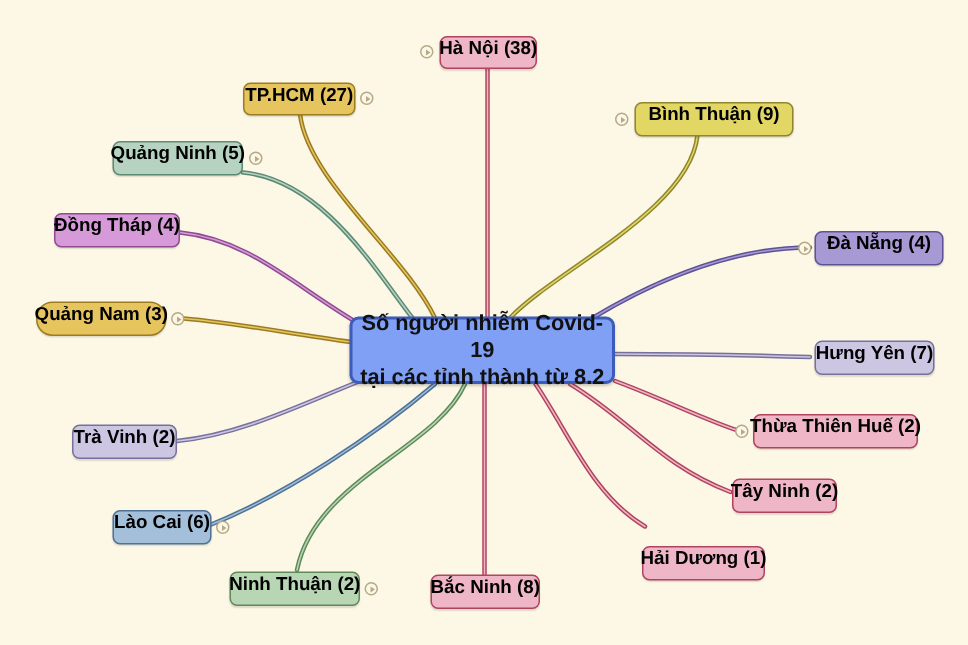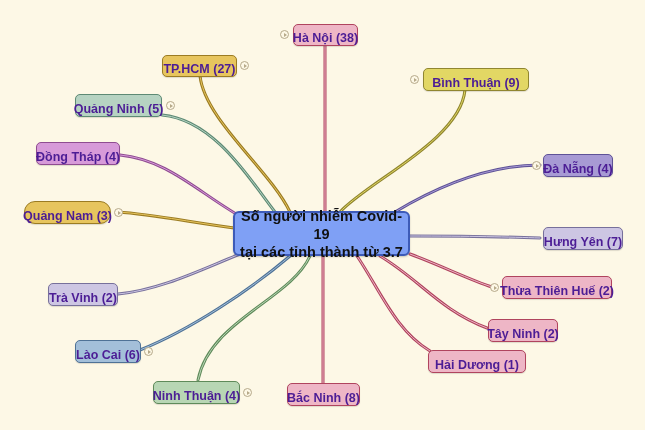--- a/index.html
+++ b/index.html
@@ -10,23 +10,23 @@
       position: relative;
     }
     #canvas { position: absolute; left: 0; top: 0; width: 645px; height: 430px; }
     .node {
       position: absolute;
       box-sizing: border-box;
       border: 1.5px solid;
       border-radius: 5px;
       font-weight: bold;
       font-size: 12.5px;
-      color: #4c1d95;
+      color: #000000;
       white-space: nowrap;
-      display: flex; align-items: flex-end; justify-content: center;
+      display: flex; align-items: flex-start; justify-content: center;
       box-shadow: 0 1px 1px rgba(0,0,0,0.12);
       cursor: pointer;
     }
     .central {
       position: absolute;
       left: 233px; top: 211px; width: 177px; height: 45px;
       box-sizing: border-box;
       background: #7fa0f5;
       border: 2px solid #3d5bb8;
       border-radius: 6px;
@@ -101,21 +101,21 @@
     <path d="M310 256 C290 300, 210 320, 198 380" stroke="#5f8a5a" stroke-width="3"></path>
     <path d="M310 256 C290 300, 210 320, 198 380" stroke="#b8d6b4" stroke-width="1"></path>
 
     <path d="M323 256 L323 383" stroke="#b0445e" stroke-width="3"></path>
     <path d="M323 256 L323 383" stroke="#eeb6c6" stroke-width="1"></path>
   </g>
 </svg>
 
 <div class="central">
   <span>Số người nhiễm Covid-19</span>
-  <span>tại các tỉnh thành từ 3.7</span>
+  <span>tại các tỉnh thành từ 8.2</span>
 </div>
 
 <div class="node" style="left:293px;top:24px;width:65px;height:22px;background:#eeb6c6;border-color:#b0445e;">
   <span>Hà Nội (38)</span>
 </div>
 <span class="toggle" style="left:280px;top:30px;"></span>
 
 <div class="node" style="left:162px;top:55px;width:75px;height:22px;background:#e7c55e;border-color:#9b7c23;">
   <span>TP.HCM (27)</span>
 </div>
@@ -128,21 +128,21 @@
 
 <div class="node" style="left:75px;top:94px;width:87px;height:23px;background:#b6d3c2;border-color:#5d8a74;">
   <span>Quảng Ninh (5)</span>
 </div>
 <span class="toggle" style="left:166px;top:101px;"></span>
 
 <div class="node" style="left:36px;top:142px;width:84px;height:23px;background:#d79ad9;border-color:#8f4c91;">
   <span>Đồng Tháp (4)</span>
 </div>
 
-<div class="node" style="left:543px;top:154px;width:70px;height:23px;background:#a79ad4;border-color:#5e5296;">
+<div class="node" style="left:543px;top:154px;width:86px;height:23px;background:#a79ad4;border-color:#5e5296;">
   <span>Đà Nẵng (4)</span>
 </div>
 <span class="toggle" style="left:532px;top:161px;"></span>
 
 <div class="node" style="left:24px;top:201px;width:87px;height:23px;background:#e7c55e;border-color:#9b7c23;border-radius:11px;">
   <span>Quảng Nam (3)</span>
 </div>
 <span class="toggle" style="left:114px;top:208px;"></span>
 
 <div class="node" style="left:543px;top:227px;width:80px;height:23px;background:#cdc6e3;border-color:#77709b;">
@@ -160,24 +160,24 @@
 
 <div class="node" style="left:488px;top:319px;width:70px;height:23px;background:#eeb6c6;border-color:#b0445e;">
   <span>Tây Ninh (2)</span>
 </div>
 
 <div class="node" style="left:75px;top:340px;width:66px;height:23px;background:#a3bfd9;border-color:#4f7296;">
   <span>Lào Cai (6)</span>
 </div>
 <span class="toggle" style="left:144px;top:347px;"></span>
 
-<div class="node" style="left:428px;top:350px;width:98px;height:23px;background:#eeb6c6;border-color:#b0445e;">
+<div class="node" style="left:428px;top:364px;width:82px;height:23px;background:#eeb6c6;border-color:#b0445e;">
   <span>Hải Dương (1)</span>
 </div>
 
 <div class="node" style="left:153px;top:381px;width:87px;height:23px;background:#b8d6b4;border-color:#5f8a5a;">
-  <span>Ninh Thuận (4)</span>
+  <span>Ninh Thuận (2)</span>
 </div>
 <span class="toggle" style="left:243px;top:388px;"></span>
 
 <div class="node" style="left:287px;top:383px;width:73px;height:23px;background:#eeb6c6;border-color:#b0445e;">
   <span>Bắc Ninh (8)</span>
 </div>
 
 </body></html>

